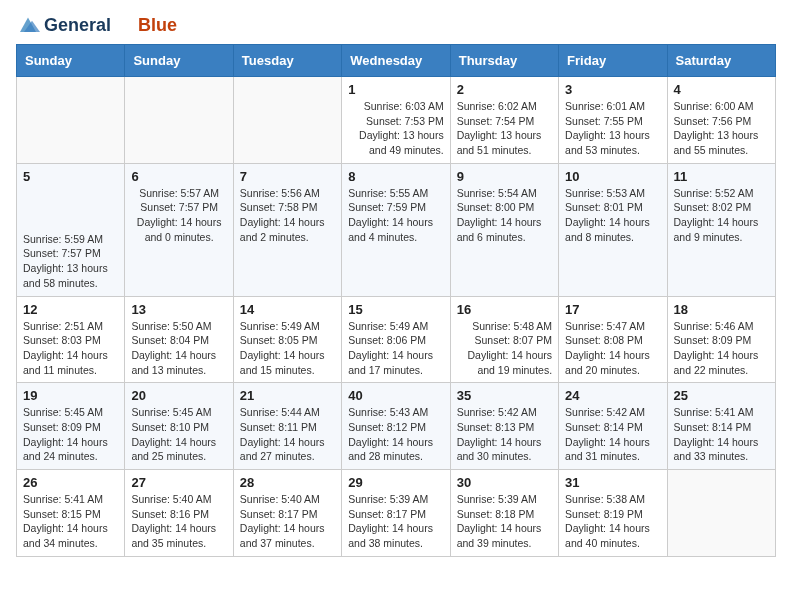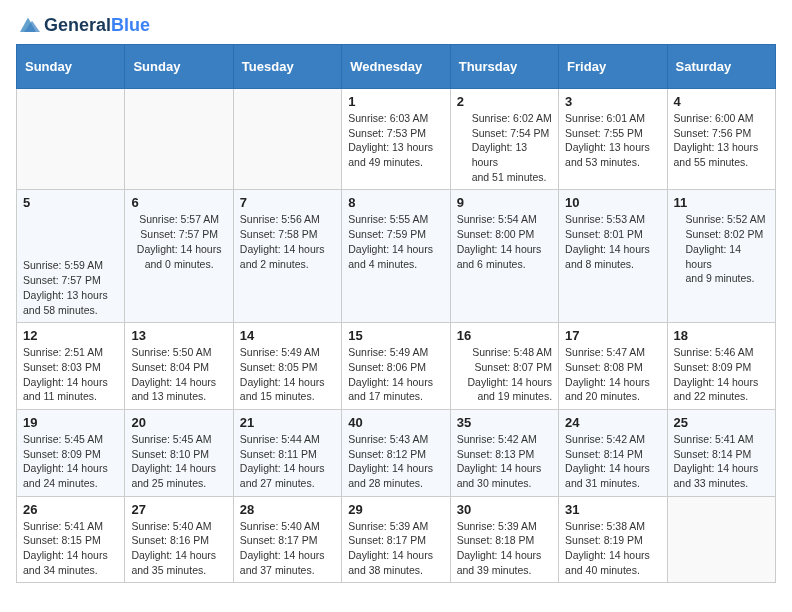--- a/index.html
+++ b/index.html
@@ -21,21 +21,22 @@
       align-items: center;
       gap: 4px;
     }
     .logo-text {
       font-size: 18px;
       font-weight: bold;
       color: #1a3a5c;
       line-height: 1.1;
     }
     .logo-text span {
-      color: #3b82f6;
+      color: #c2410c;
+      padding-left: 27px;
     }
     .logo-icon {
       width: 24px;
       height: 20px;
     }
     .title-area {
       text-align: right;
     }
     .month-title {
       font-size: 36px;
@@ -48,21 +49,21 @@
     }
     .calendar-table {
       width: 100%;
       border-collapse: collapse;
       border: 1px solid #ccc;
     }
     .calendar-table th {
       background-color: #3a7fc1;
       color: white;
       text-align: left;
-      padding: 14px 8px;
+      padding: 8px 8px;
       font-size: 13px;
       border: 1px solid #2a6faf;
     }
     .calendar-table td {
       border: 1px solid #ccc;
       vertical-align: top;
       padding: 5px 6px;
       width: 108px;
       min-height: 80px;
       font-size: 11px;
@@ -119,28 +120,28 @@
         <th>Saturday</th>
       </tr>
   </thead>
   <tbody id="calendar-body">
       <tr>
         <td class="empty-cell"></td>
         <td class="empty-cell"></td>
         <td class="empty-cell"></td>
         <td>
           <span class="day-number">1</span>
-          <div class="day-info" style="white-space: pre-line;">Sunrise: 6:03 AM
+          <div class="day-info" style="white-space: pre-line; text-align: right;">Sunrise: 6:03 AM
 Sunset: 7:53 PM
 Daylight: 13 hours
 and 49 minutes.</div>
         </td>
         <td>
           <span class="day-number">2</span>
-          <div class="day-info" style="white-space: pre-line; margin-left: 15px;">Sunrise: 6:02 AM
+          <div class="day-info" style="white-space: pre-line;">Sunrise: 6:02 AM
 Sunset: 7:54 PM
 Daylight: 13 hours
 and 51 minutes.</div>
         </td>
         <td>
           <span class="day-number">3</span>
           <div class="day-info" style="white-space: pre-line;">Sunrise: 6:01 AM
 Sunset: 7:55 PM
 Daylight: 13 hours
 and 53 minutes.</div>
@@ -191,21 +192,21 @@
         </td>
         <td>
           <span class="day-number">10</span>
           <div class="day-info" style="white-space: pre-line;">Sunrise: 5:53 AM
 Sunset: 8:01 PM
 Daylight: 14 hours
 and 8 minutes.</div>
         </td>
         <td>
           <span class="day-number">11</span>
-          <div class="day-info" style="white-space: pre-line; margin-left: 12px;">Sunrise: 5:52 AM
+          <div class="day-info" style="white-space: pre-line;">Sunrise: 5:52 AM
 Sunset: 8:02 PM
 Daylight: 14 hours
 and 9 minutes.</div>
         </td>
       </tr>
       <tr>
         <td>
           <span class="day-number">12</span>
           <div class="day-info" style="white-space: pre-line;">Sunrise: 2:51 AM
 Sunset: 8:03 PM

